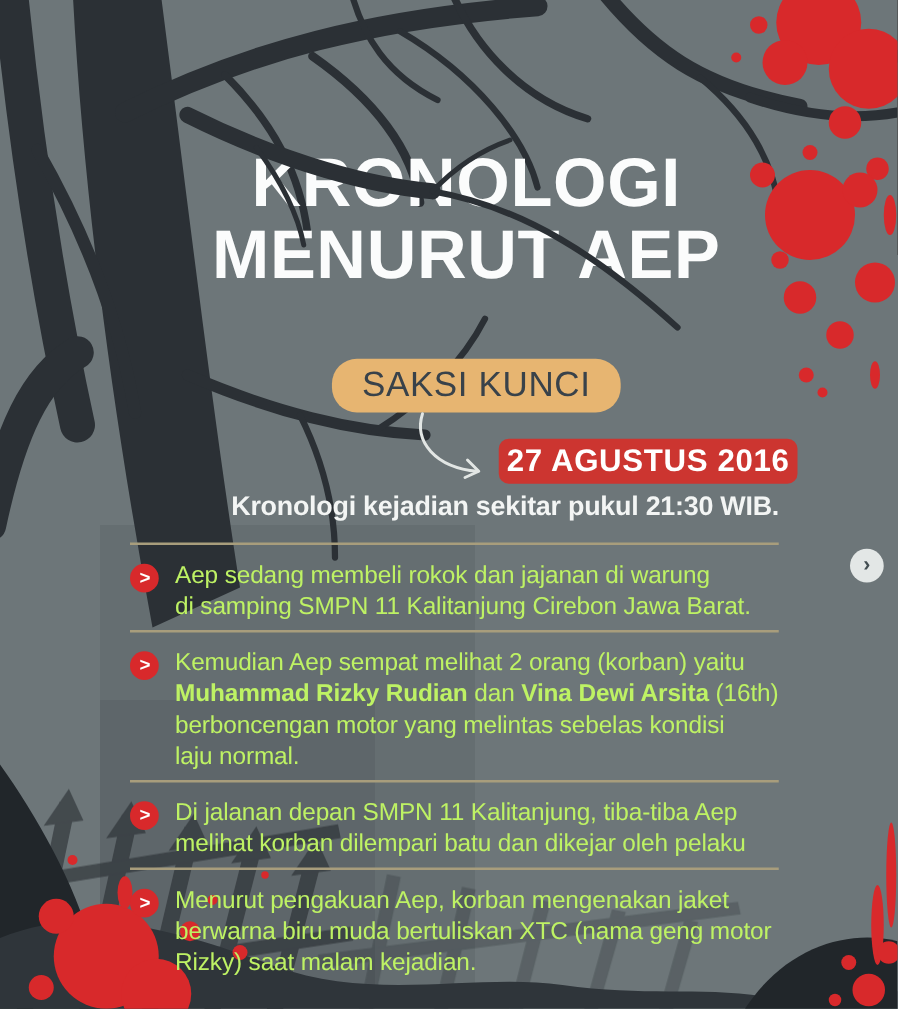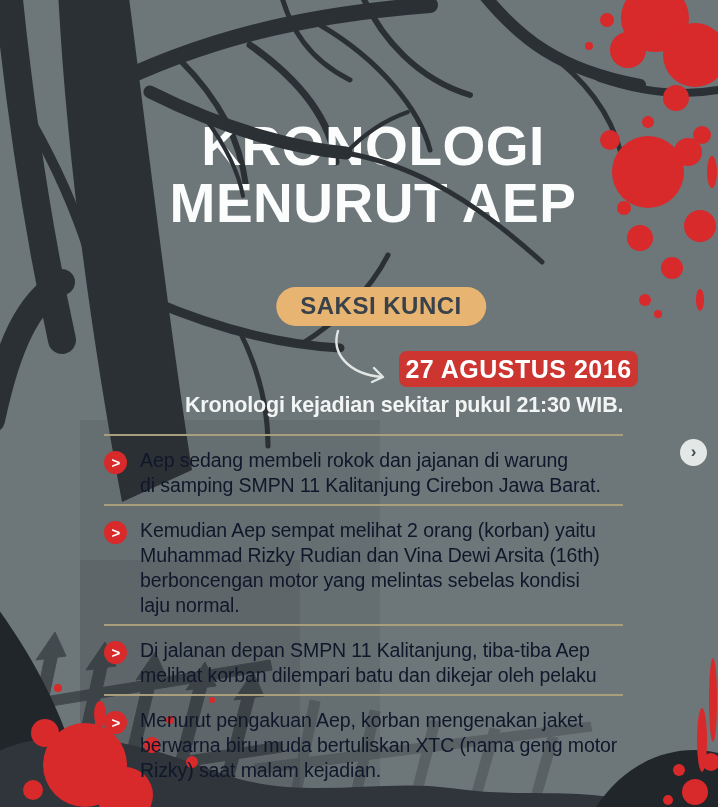--- a/index.html
+++ b/index.html
@@ -24,21 +24,21 @@
   .title{
     position:absolute;top:118px;left:0;right:0;z-index:2;
     text-align:center;padding-left:28px;
     color:#fbfcfc;font-weight:bold;font-size:55px;line-height:57px;
     letter-spacing:0.5px;
   }
   .badge{
     position:absolute;top:287px;left:50%;transform:translateX(-50%);
     margin-left:22px;z-index:2;
     background:var(--badge_bg,#e7b571);color:var(--badge_text,#39424a);
-    font-weight:bold;font-size:24px;letter-spacing:0.5px;
+    font-weight:normal;font-size:28px;letter-spacing:0.5px;
     padding:5px 24px 6px;border-radius:20px;white-space:nowrap;
   }
   .arrow-curve{position:absolute;left:328px;top:329px;z-index:2}
   .arrow-curve path{stroke:#e2e6e4;stroke-width:2.4;fill:none;stroke-linecap:round;stroke-linejoin:round}
   .date-chip{
     position:absolute;left:399px;top:351px;width:239px;height:36px;z-index:2;
     background:var(--date_bg,#cc3530);color:#fff;border-radius:8px;
     display:flex;align-items:center;justify-content:center;
     font-weight:bold;font-size:25px;letter-spacing:0.5px;
   }
@@ -52,23 +52,23 @@
     border-top:2px solid var(--divider,#a89d7c);
     padding:12px 0 6px;display:flex;gap:13px;align-items:flex-start;
   }
   .tl-marker{
     flex:none;width:23px;height:23px;border-radius:50%;
     background:var(--red,#d8292b);color:#fff;
     display:flex;align-items:center;justify-content:center;
     font-size:15px;font-weight:bold;margin-top:3px;line-height:1;
     padding-left:1px;box-sizing:border-box;
   }
-  .tl-text{color:#0f172a;font-size:19.5px;line-height:25px;letter-spacing:-0.1px;}
+  .tl-text{color:#bef264;font-size:19.5px;line-height:25px;letter-spacing:-0.1px;}
   .tl-line{white-space:nowrap}
-  .tl-text .b{font-weight:normal}
+  .tl-text .b{font-weight:bold}
   .carousel-next{
     position:absolute;left:680px;top:439px;width:27px;height:27px;z-index:6;
     border-radius:50%;background:var(--carousel_bg,#e3e7e6);color:#424d51;
     display:flex;align-items:center;justify-content:center;
     font-size:17px;font-weight:bold;cursor:pointer;line-height:1;
     padding-bottom:2px;box-sizing:border-box;
   }
 </style>
 </head>
 <body>

